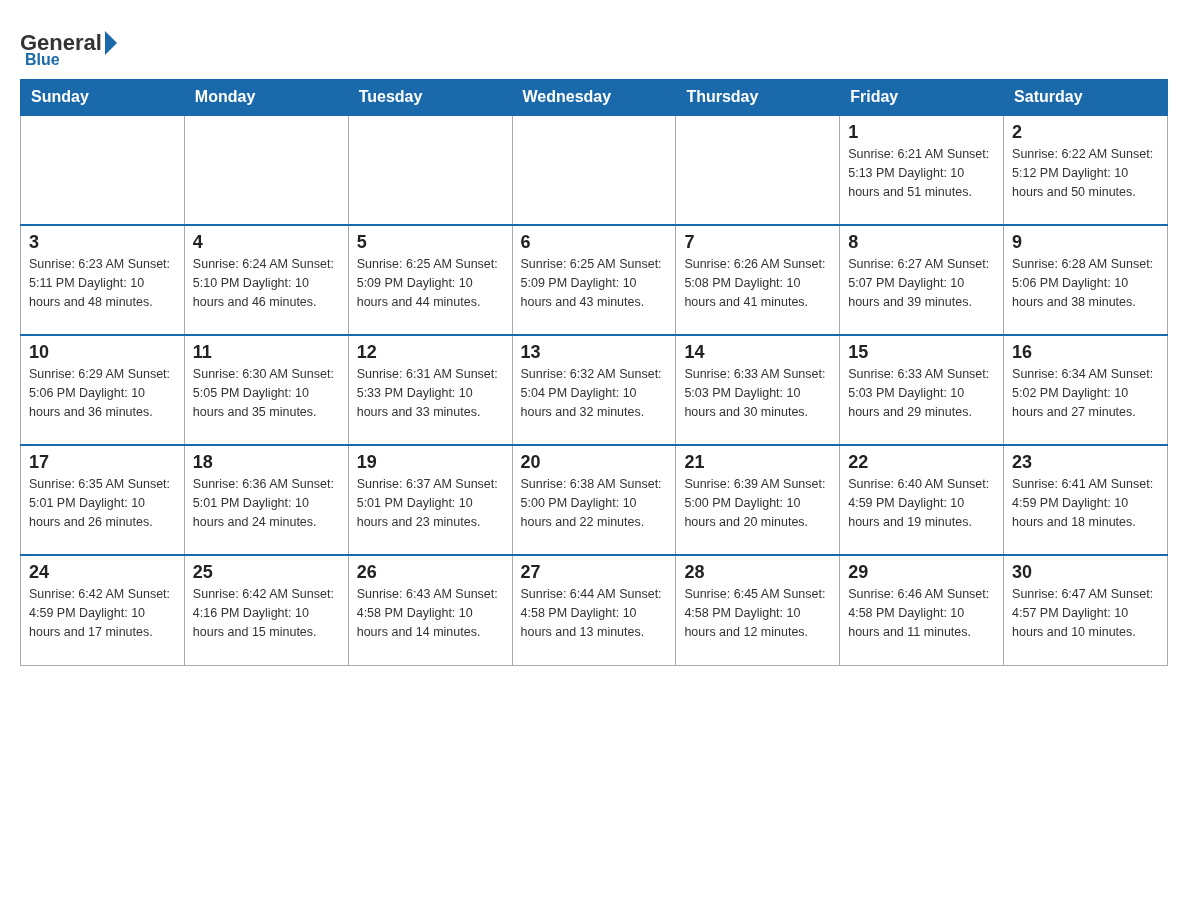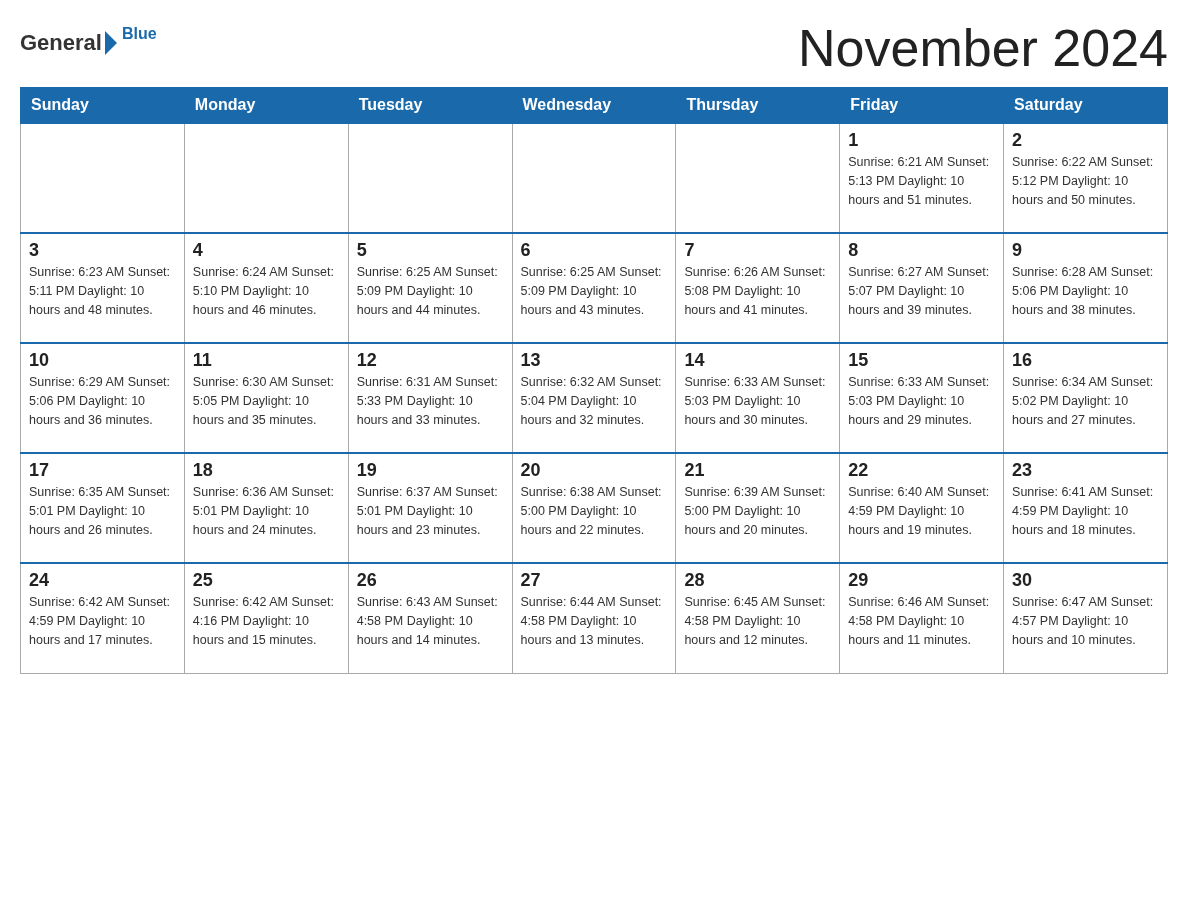--- a/index.html
+++ b/index.html
@@ -11,21 +11,21 @@
       min-height: 918px;
     }
     .header {
       display: flex;
       justify-content: space-between;
       align-items: flex-start;
       margin-bottom: 10px;
     }
     .logo {
       display: flex;
-      flex-direction: row;
+      flex-direction: column;
       align-items: flex-start;
       padding-top: 10px;
     }
     .logo-text {
       display: flex;
       align-items: center;
     }
     .logo-general {
       font-size: 22px;
       font-weight: bold;
@@ -109,21 +109,20 @@
 
 <div class="header">
   <div class="logo">
     <div class="logo-text">
       <span class="logo-general">General</span>
       <div class="logo-arrow"></div>
     </div>
     <span class="logo-blue">Blue</span>
   </div>
   <div class="title-area">
-    <div class="month-title">November 2024</div>
   </div>
 </div>
 
 <table class="calendar">
   <thead>
     <tr>
     <th>Sunday</th>
         <th>Monday</th>
         <th>Tuesday</th>
         <th>Wednesday</th>

